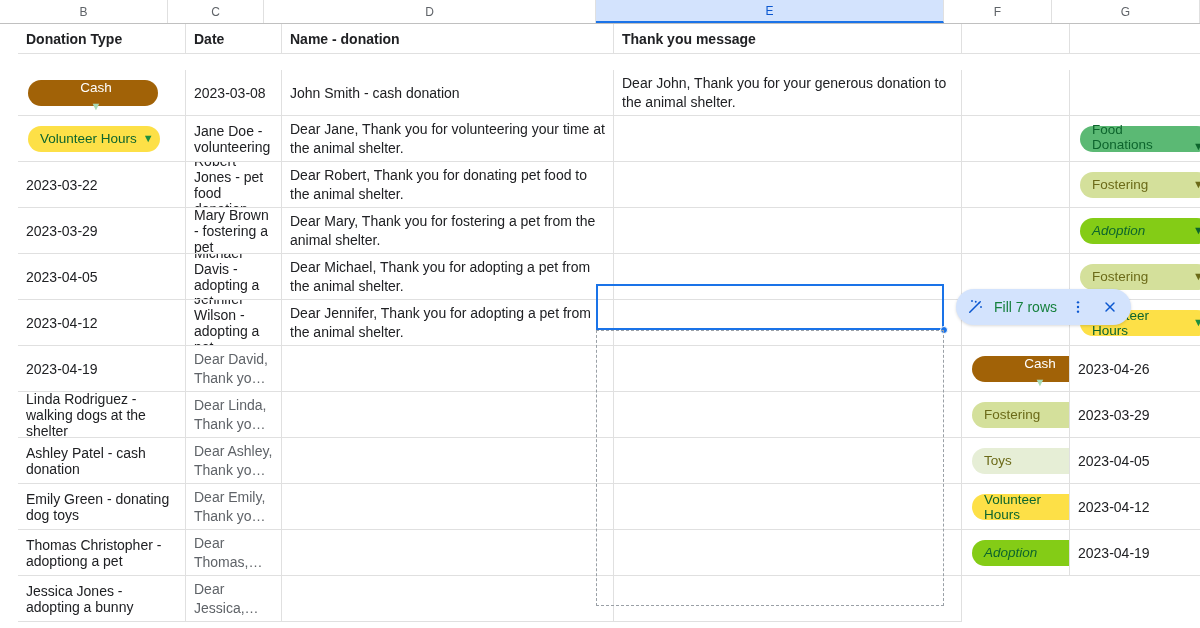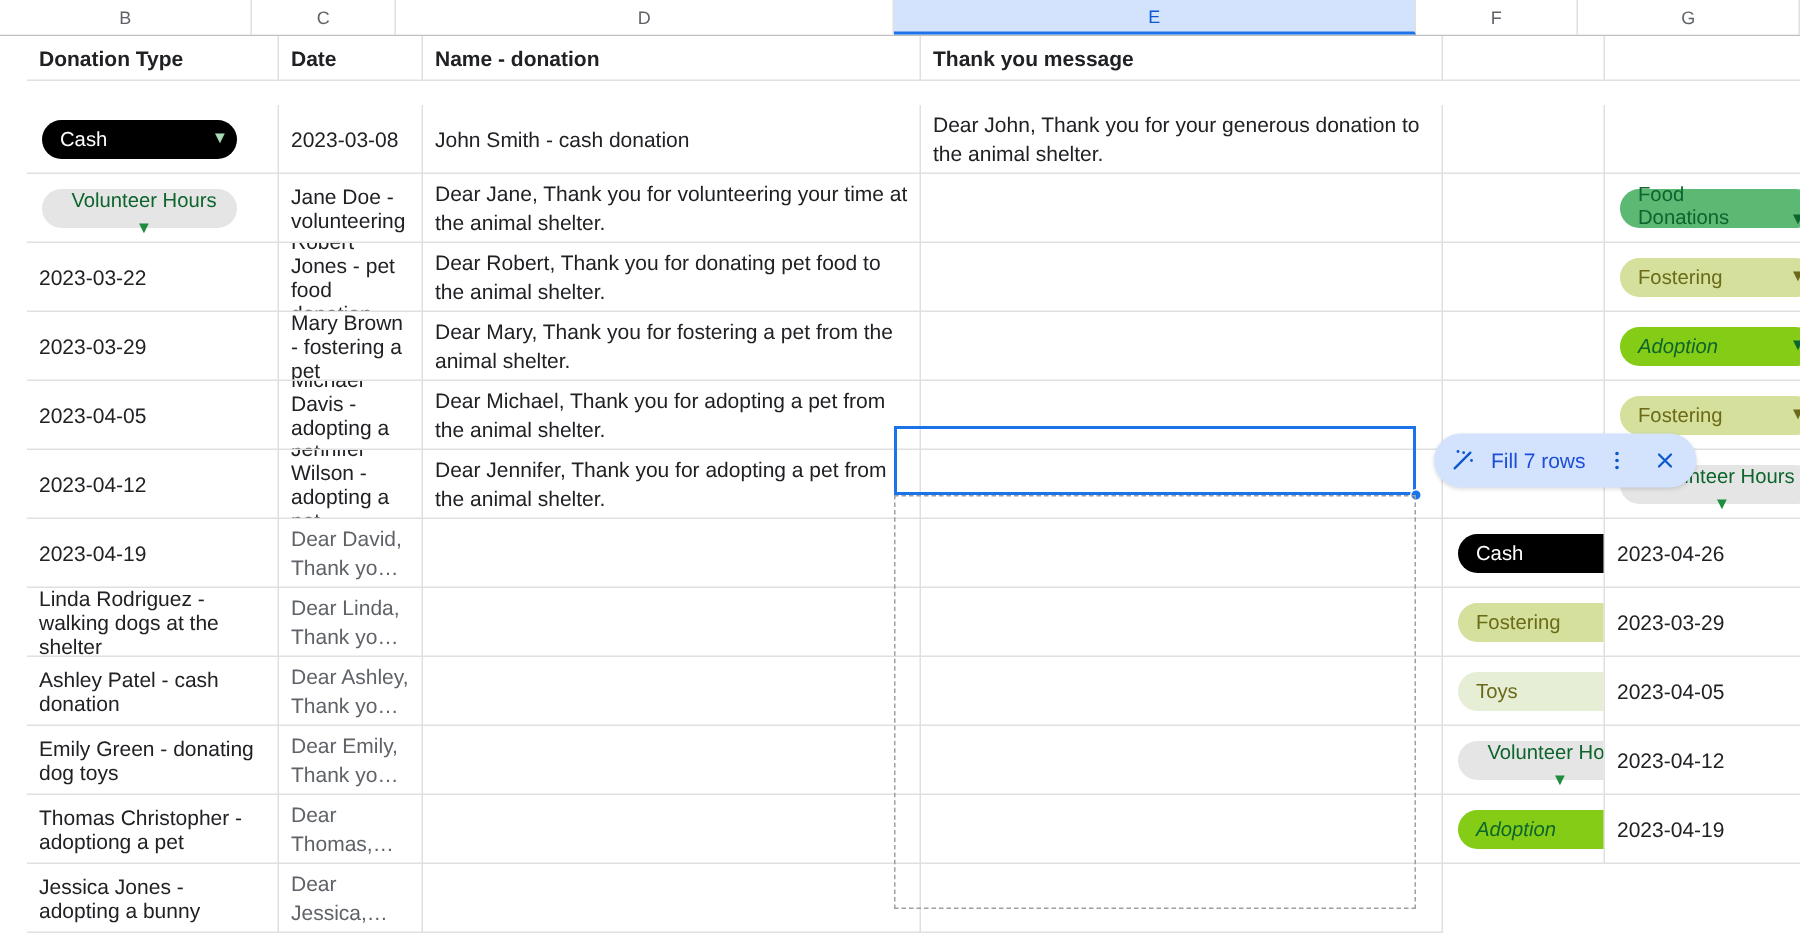--- a/index.html
+++ b/index.html
@@ -76,23 +76,23 @@
     padding: 0 6px 0 12px;
     font-size: 13.5px;
     gap: 6px;
     min-width: 130px;
     justify-content: space-between;
   }
   .chip .chev {
     font-size: 11px;
     line-height: 1;
   }
-  .chip.cash { background:#000000; color:#fff; }
+  .chip.cash { background:#a16207; color:#fff;flex-direction:column; }
   .chip.cash .chev { color:#a8dab5; }
-  .chip.vol { background:#e5e5e5; color:#0d652d;flex-direction:column; }
+  .chip.vol { background:#fde047; color:#0d652d; }
   .chip.vol .chev { color:#1e8e3e; }
   .chip.food { background:#5bb974; color:#0d652d;align-items:flex-end; }
   .chip.food .chev { color:#0d652d; }
   .chip.fost { background:#d4e09b; color:#6b6a18; }
   .chip.fost .chev { color:#6b6a18; }
   .chip.adopt { background:#84cc16; color:#0d652d;font-style:italic; }
   .chip.adopt .chev { color:#0d652d; }
   .chip.toys { background:#e6eed6; color:#6b6a18; }
   .chip.toys .chev { color:#6b6a18; }
 
@@ -119,21 +119,21 @@
   
   .fill-pill {
     position: absolute;
     display: flex;
     align-items: center;
     height: 36px;
     background: #d3e3fd;
     border-radius: 18px;
     padding: 0 10px 0 10px;
     gap: 10px;
-    color: #1d4ed8;
+    color: #15803d;
     font-size: 14px;
     box-shadow: 0 1px 3px rgba(0,0,0,0.15);
   }
   .fill-pill .wand {
     width: 18px; height: 18px;
     display: inline-flex; align-items:center; justify-content:center;
   }
   .fill-pill .kebab, .fill-pill .close {
     width: 22px; height: 22px;
     display:flex; align-items:center; justify-content:center;

